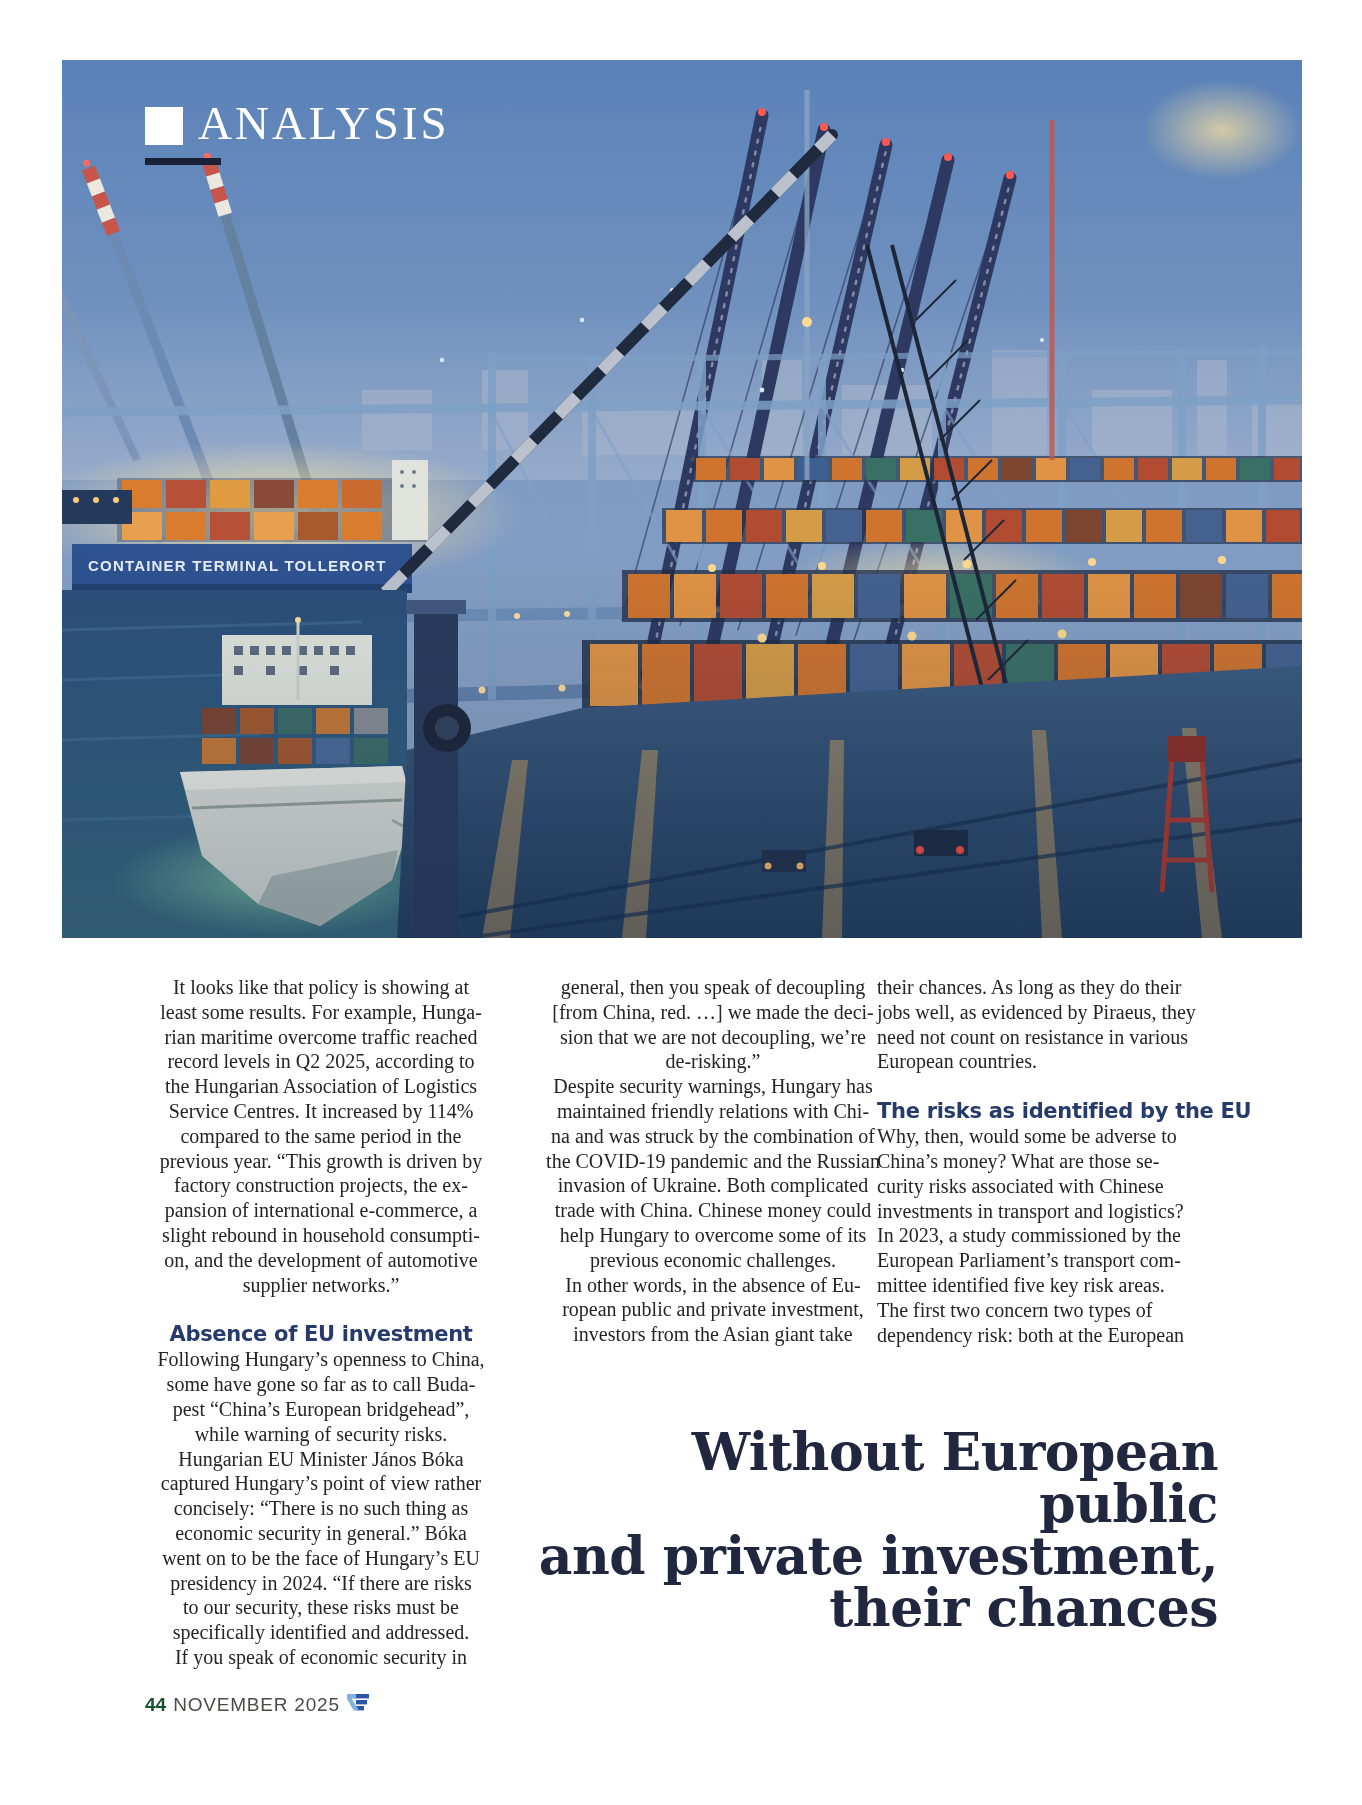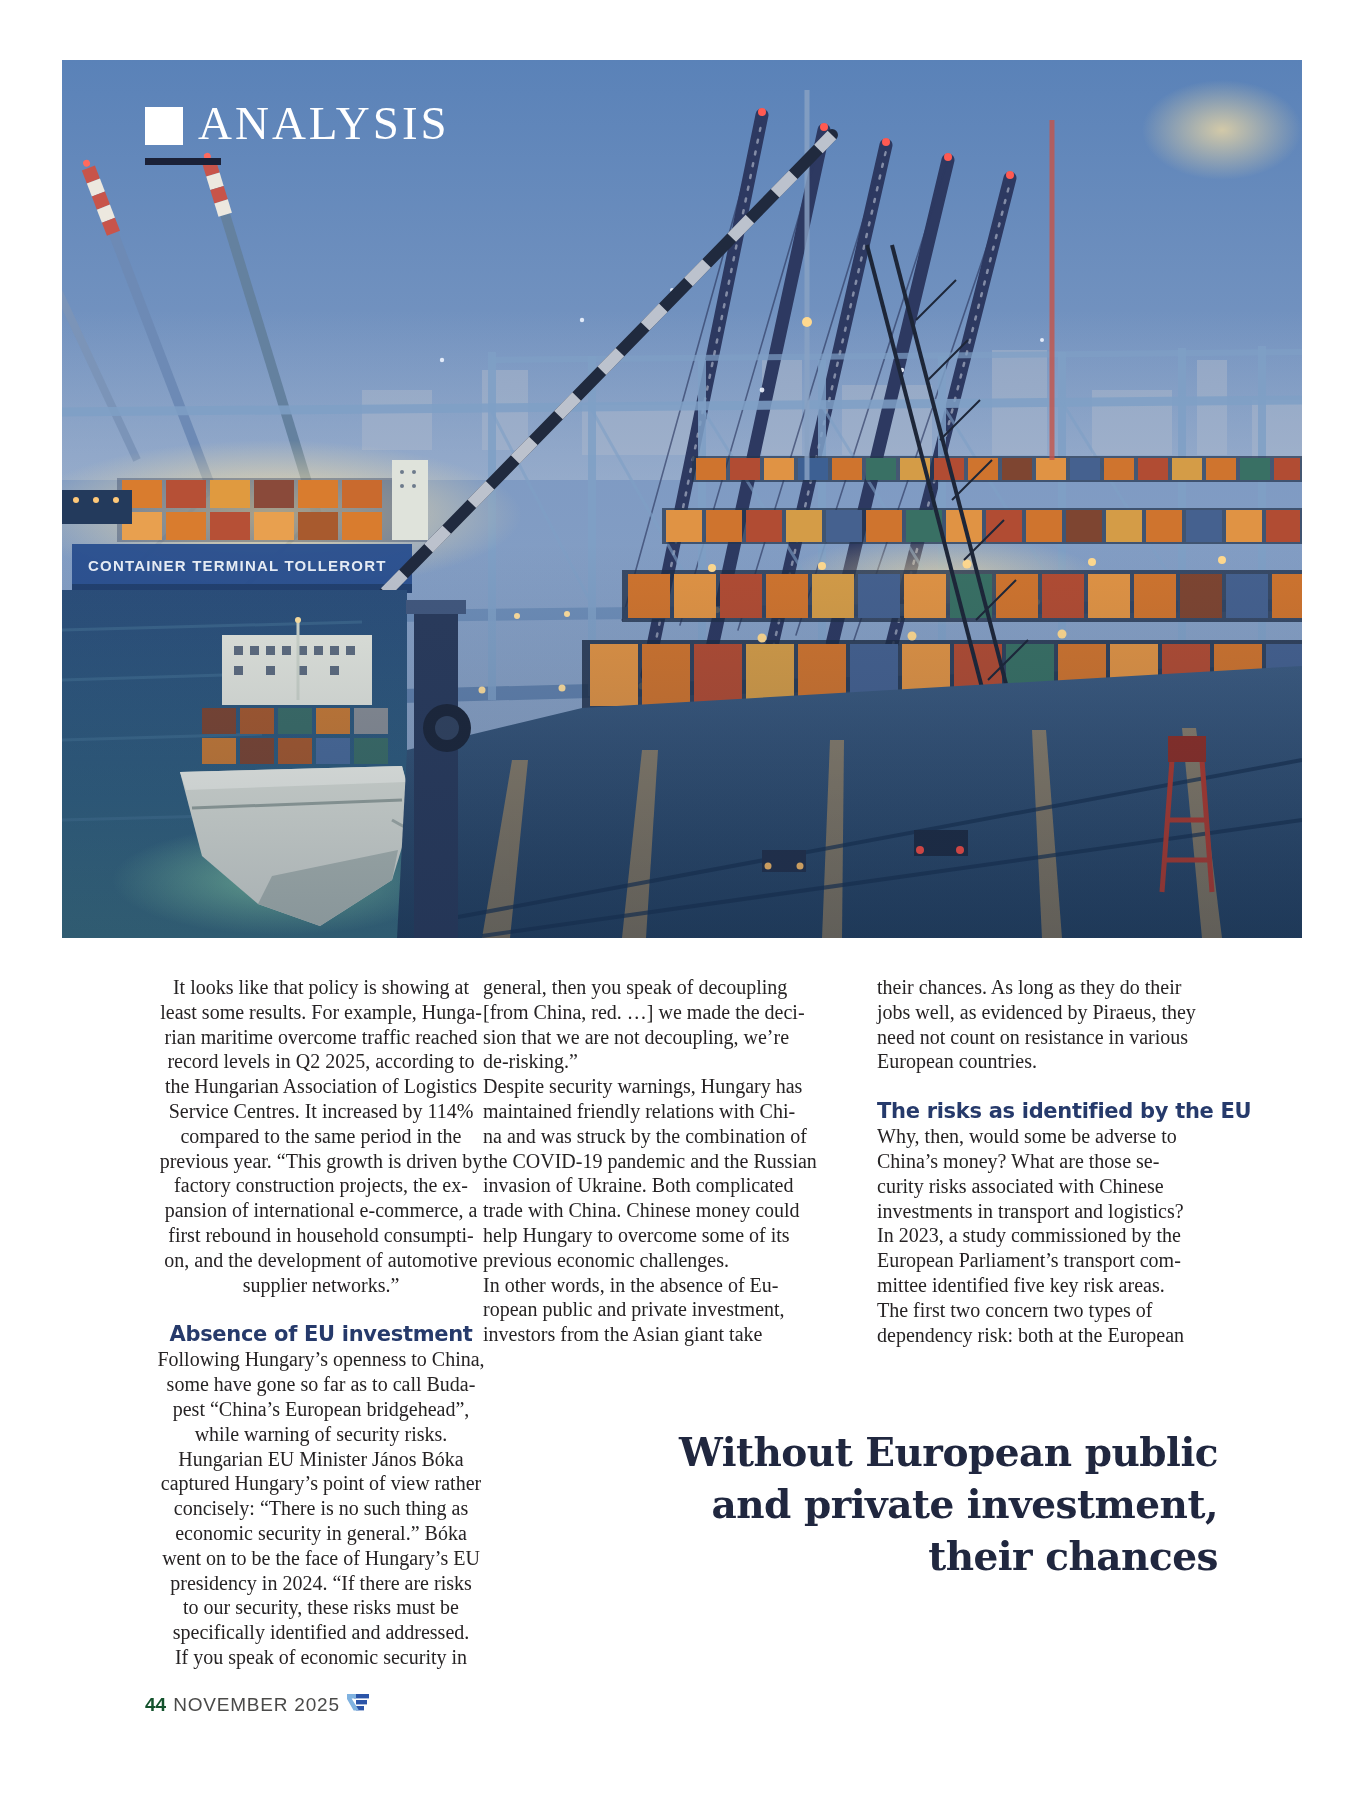--- a/index.html
+++ b/index.html
@@ -12,25 +12,25 @@
   .kicker-square{position:absolute;left:83px;top:47px;width:38px;height:38px;background:#ffffff;}
   .kicker-title{position:absolute;left:136px;top:38px;font-family:"Liberation Serif",serif;
                 font-size:47px;line-height:50px;color:#ffffff;letter-spacing:3px;font-weight:400;}
   .kicker-rule{position:absolute;left:83px;top:98px;width:76px;height:7px;background:#1b2137;}
   
   .col{position:absolute;top:975px;width:352px;font-size:20px;line-height:24.8px;color:#262324;}
   .col .line{white-space:nowrap;}
   .col-heading{margin-top:25px;height:25px;line-height:25px;font-family:"DejaVu Sans",sans-serif;
                font-weight:bold;font-size:21px;letter-spacing:-0.3px;color:#263a6b;white-space:nowrap;}
   #col1{left:145px;text-align:center;}
-  #col2{left:483px;}
+  #col2{left:537px;text-align:center;}
   #col3{left:877px;}
   
   .pull-quote{position:absolute;right:144px;top:1426px;width:720px;text-align:right;
-              font-family:"DejaVu Serif",serif;font-weight:bold;font-size:39px;line-height:52px;
+              font-family:"DejaVu Serif",serif;font-weight:bold;font-size:52px;line-height:52px;
               letter-spacing:-0.5px;color:#20273f;}
   
   .footer{position:absolute;left:145px;top:1693px;display:flex;align-items:center;
           font-family:"Liberation Sans",sans-serif;font-size:19px;color:#4a4a49;}
   .footer .pagenum{font-weight:bold;color:#14532d;letter-spacing:0;margin-right:7px;}
   .footer .issue{letter-spacing:0.8px;}
   .footer .logo{margin-left:6px;display:inline-block;}
 </style>
 </head>
 <body>
@@ -457,21 +457,21 @@
       <div class="line">It looks like that policy is showing at</div>
       <div class="line">least some results. For example, Hunga-</div>
       <div class="line">rian maritime overcome traffic reached</div>
       <div class="line">record levels in Q2 2025, according to</div>
       <div class="line">the Hungarian Association of Logistics</div>
       <div class="line">Service Centres. It increased by 114%</div>
       <div class="line">compared to the same period in the</div>
       <div class="line">previous year. “This growth is driven by</div>
       <div class="line">factory construction projects, the ex-</div>
       <div class="line">pansion of international e-commerce, a</div>
-      <div class="line">first rebound in household consumpti-</div>
+      <div class="line">slight rebound in household consumpti-</div>
       <div class="line">on, and the development of automotive</div>
       <div class="line">supplier networks.”</div>
       <div class="col-heading">Absence of EU investment</div>
       <div class="line">Following Hungary’s openness to China,</div>
       <div class="line">some have gone so far as to call Buda-</div>
       <div class="line">pest “China’s European bridgehead”,</div>
       <div class="line">while warning of security risks.</div>
       <div class="line">Hungarian EU Minister János Bóka</div>
       <div class="line">captured Hungary’s point of view rather</div>
       <div class="line">concisely: “There is no such thing as</div>

